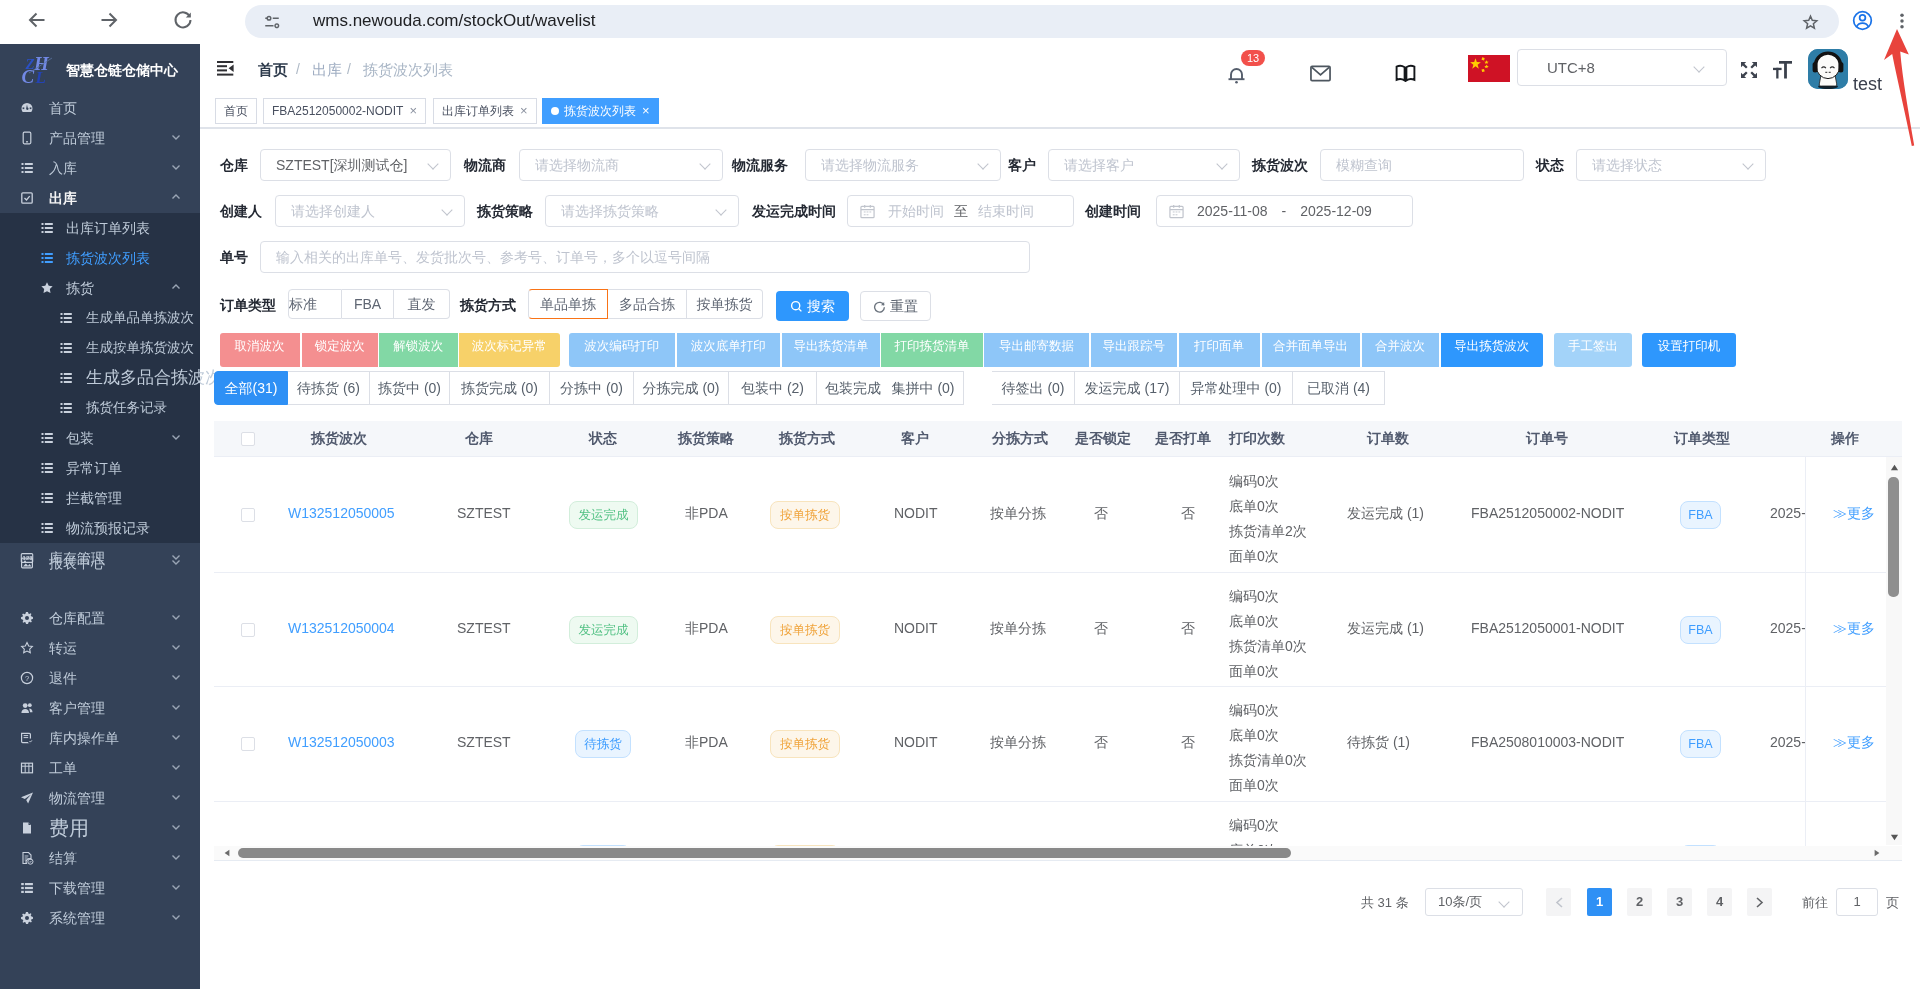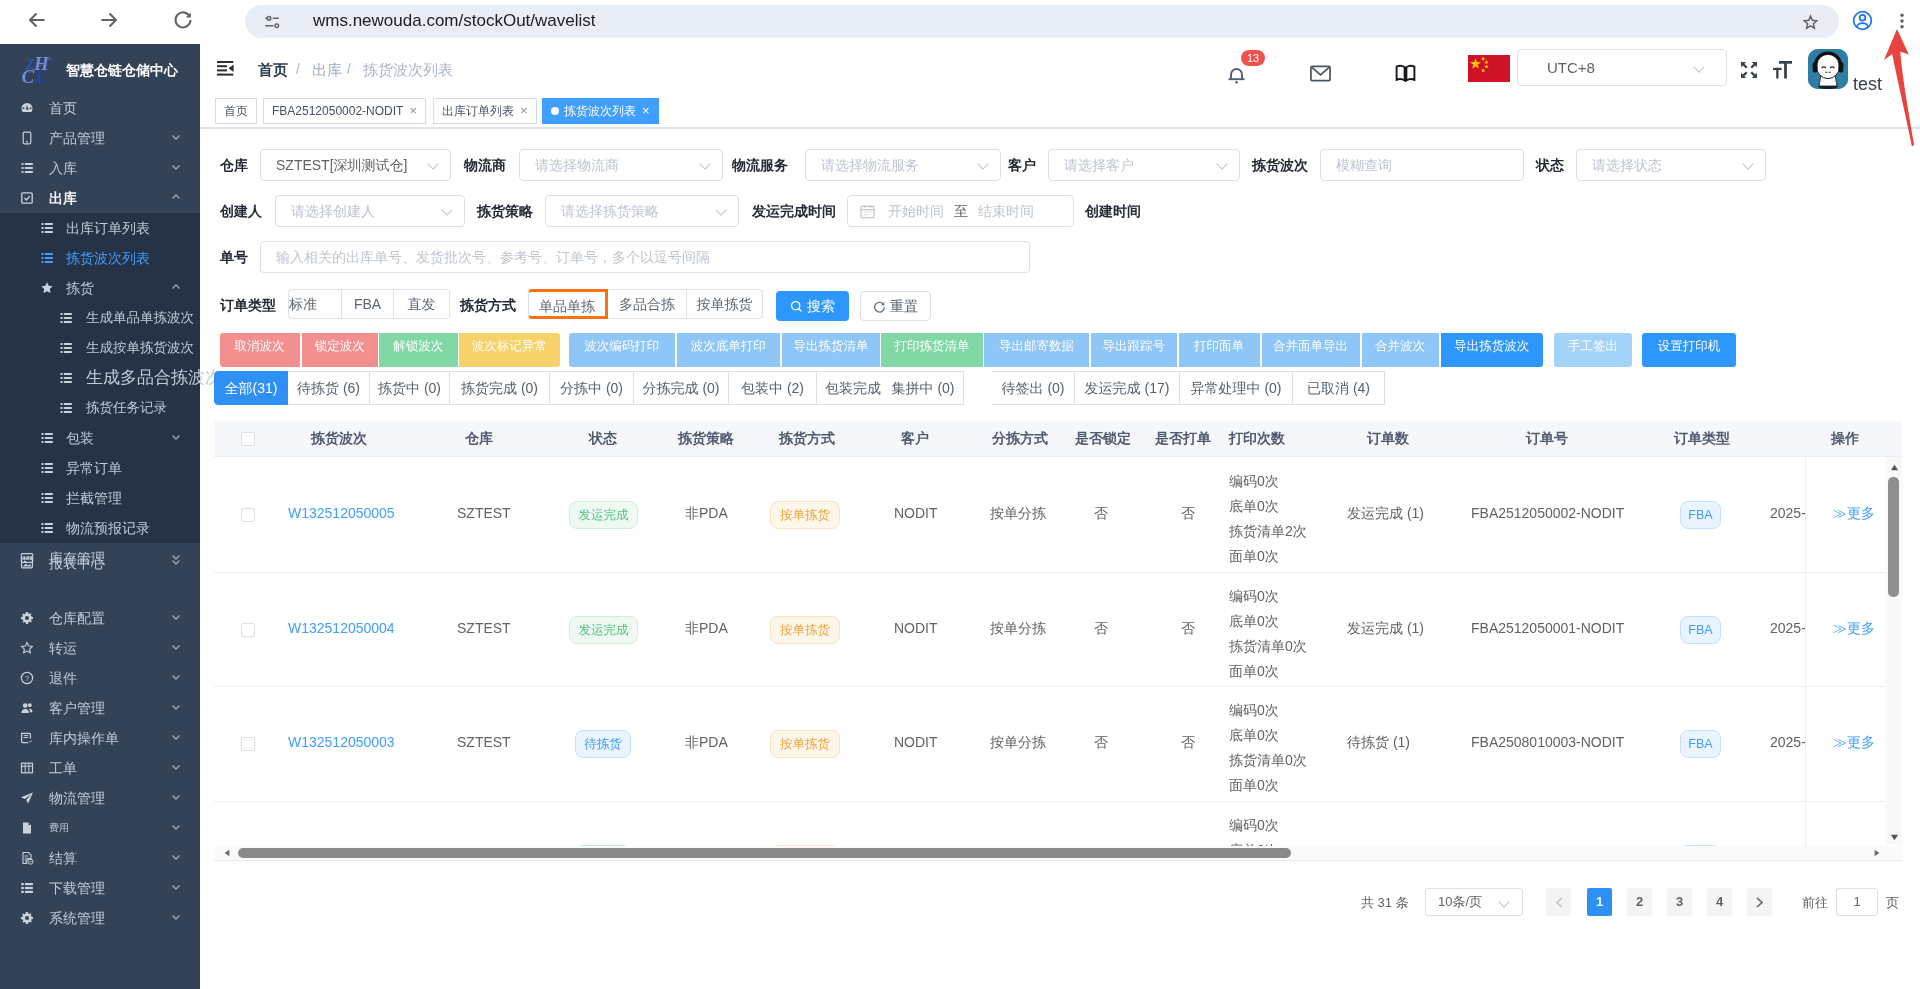--- a/index.html
+++ b/index.html
@@ -370,21 +370,21 @@
         <span style="left:49px;color:#bfcbd9;font-size:14px;font-weight:normal">物流管理</span>
         <svg class="chev" width="12" height="12" viewBox="0 0 12 12">
           <path d="M2.5 4.5L6 8l3.5-3.5" fill="none" stroke="#9aa5b5" stroke-width="1.4"></path>
         </svg>
       </div>
 <div class="mi" style="top:769px;">
         <svg class="" style="left:20px;" width="14" height="14" viewBox="0 0 14 14">
           <path d="M3 1.5h5.5L11 4v8.5H3z" fill="#c9d1dd"></path>
           <path d="M8.5 1.5L11 4H8.5z" fill="#344258"></path>
         </svg>
-        <span style="left:49px;color:#bfcbd9;font-size:10px;font-weight:normal">费用</span>
+        <span style="left:49px;color:#bfcbd9;font-size:20px;font-weight:normal">费用</span>
         <svg class="chev" width="12" height="12" viewBox="0 0 12 12">
           <path d="M2.5 4.5L6 8l3.5-3.5" fill="none" stroke="#9aa5b5" stroke-width="1.4"></path>
         </svg>
       </div>
 <div class="mi" style="top:799px;">
         <svg class="" style="left:20px;" width="14" height="14" viewBox="0 0 14 14">
           <path d="M3 1.5h5.5L11 4v4.2a3.2 3.2 0 0 0-4.5 4.3H3z" fill="none" stroke="#c9d1dd" stroke-width="1.1"></path>
           <path d="M4.6 5h3.8M4.6 7h3M4.6 9h1.8" stroke="#c9d1dd" stroke-width=".9"></path>
           <circle cx="10.4" cy="10.6" r="2.6" fill="none" stroke="#c9d1dd" stroke-width="1"></circle>
           <path d="M9.3 10.6l.8.8 1.4-1.5" fill="none" stroke="#c9d1dd" stroke-width="1"></path>
@@ -518,28 +518,33 @@
 <div class="flabel" style="left:477px;top:203px">拣货策略</div>
 <div class="finput" style="left:545px;top:195px;width:194px;padding-left:15px"><span class="ph">请选择拣货策略</span></div>
 <div class="selarr" style="left:717px;top:206px;transform:rotate(45deg)"></div>
 <div class="flabel" style="left:752px;top:203px">发运完成时间</div>
 <div class="finput" style="left:847px;top:195px;width:227px;padding-left:40px"><svg style="position:absolute;left:12px;top:8px" width="15" height="15" viewBox="0 0 16 16">
         <rect x="1" y="2.5" width="14" height="12" rx="1" fill="none" stroke="#c0c4cc" stroke-width="1.3"></rect>
         <path d="M1 6h14M5 1v3M11 1v3" stroke="#c0c4cc" stroke-width="1.3"></path>
         <path d="M4 8.5h2M7 8.5h2M10 8.5h2M4 11.5h2M7 11.5h2" stroke="#c0c4cc" stroke-width="1"></path>
       </svg><span class="ph">开始时间</span><span style="color:#606266;margin:0 10px">至</span><span class="ph">结束时间</span></div>
 <div class="flabel" style="left:1085px;top:203px">创建时间</div>
+<div class="finput" style="left:1156px;top:195px;width:257px;padding-left:40px"><svg style="position:absolute;left:12px;top:8px" width="15" height="15" viewBox="0 0 16 16">
+        <rect x="1" y="2.5" width="14" height="12" rx="1" fill="none" stroke="#c0c4cc" stroke-width="1.3"></rect>
+        <path d="M1 6h14M5 1v3M11 1v3" stroke="#c0c4cc" stroke-width="1.3"></path>
+        <path d="M4 8.5h2M7 8.5h2M10 8.5h2M4 11.5h2M7 11.5h2" stroke="#c0c4cc" stroke-width="1"></path>
+      </svg><span>2025-11-08</span><span style="margin:0 14px">-</span><span>2025-12-09</span></div>
 <div class="flabel" style="left:220px;top:249px">单号</div>
 <div class="finput" style="left:260px;top:241px;width:770px;padding-left:15px"><span class="ph">输入相关的出库单号、发货批次号、参考号、订单号，多个以逗号间隔</span></div>
 <div class="flabel" style="left:220px;top:297px">订单类型</div>
 <div class="abs" style="left:288px;top:289px;width:54px;height:30px;border:1px solid #dcdfe6;border-left:none;border-left:1px solid #dcdfe6;border-radius:4px 0 0 4px;font-size:14px;color:#5f6673;line-height:28px;text-align:left">标准</div>
 <div class="abs" style="left:342px;top:289px;width:52px;height:30px;border:1px solid #dcdfe6;border-left:none;font-size:14px;color:#5f6673;line-height:28px;text-align:center">FBA</div>
 <div class="abs" style="left:394px;top:289px;width:56px;height:30px;border:1px solid #dcdfe6;border-left:none;border-radius:0 4px 4px 0;font-size:14px;color:#5f6673;line-height:28px;text-align:center">直发</div>
 <div class="flabel" style="left:460px;top:297px">拣货方式</div>
-<div class="abs" style="left:528px;top:289px;width:80px;height:30px;border:3px solid #f97316;border-left:none;border-left:1px solid #dcdfe6;border-radius:4px 0 0 4px;font-size:14px;color:#5f6673;line-height:28px;text-align:center">单品单拣</div>
+<div class="abs" style="left:528px;top:289px;width:80px;height:30px;border:1px solid #f97316;border-left:none;border-left:1px solid #dcdfe6;border-radius:4px 0 0 4px;font-size:14px;color:#5f6673;line-height:28px;text-align:center">单品单拣</div>
 <div class="abs" style="left:608px;top:289px;width:79px;height:30px;border:1px solid #dcdfe6;border-left:none;font-size:14px;color:#5f6673;line-height:28px;text-align:center">多品合拣</div>
 <div class="abs" style="left:687px;top:289px;width:76px;height:30px;border:1px solid #dcdfe6;border-left:none;border-radius:0 4px 4px 0;font-size:14px;color:#5f6673;line-height:28px;text-align:center">按单拣货</div>
 <div class="abs" style="left:776px;top:291px;width:73px;height:30px;background:#2e97fd;border-radius:4px;color:#fff;font-size:14px;line-height:30px;text-align:center"><svg style="vertical-align:-2px;margin-right:4px" width="13" height="13" viewBox="0 0 16 16">
         <circle cx="7" cy="7" r="5" fill="none" stroke="#fff" stroke-width="1.7"></circle>
         <path d="M10.8 10.8L14 14" stroke="#fff" stroke-width="1.7"></path>
       </svg>搜索</div>
 <div class="abs" style="left:860px;top:291px;width:71px;height:30px;background:#fff;border:1px solid #dcdfe6;border-radius:4px;color:#5c6470;font-size:14px;line-height:28px;text-align:center"><svg style="vertical-align:-2px;margin-right:4px" width="13" height="13" viewBox="0 0 16 16">
         <path d="M13.5 6.5A6 6 0 1 0 14 9" fill="none" stroke="#6d757f" stroke-width="1.7"></path>
         <path d="M13.8 2.5v4h-4z" fill="#6d757f"></path>
       </svg>重置</div>

